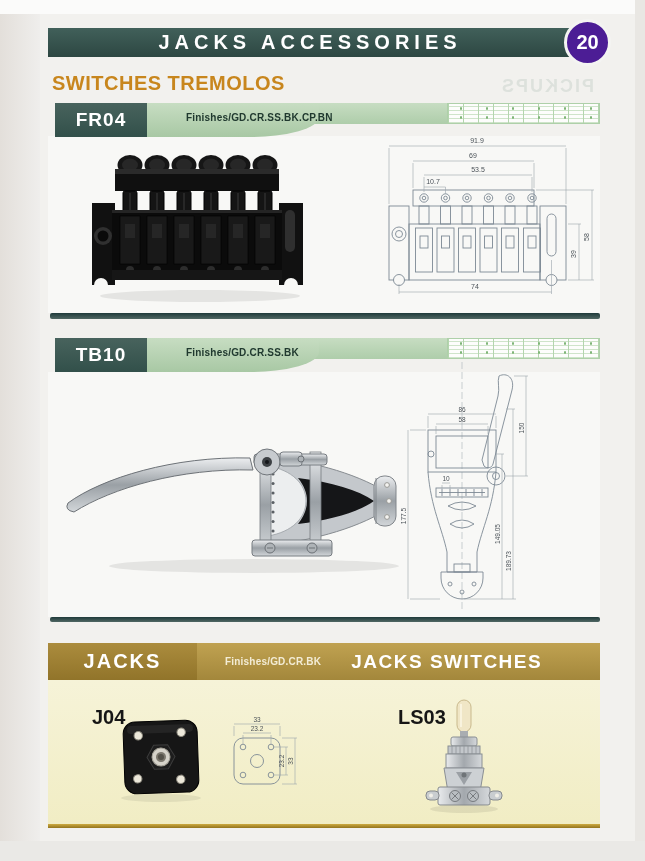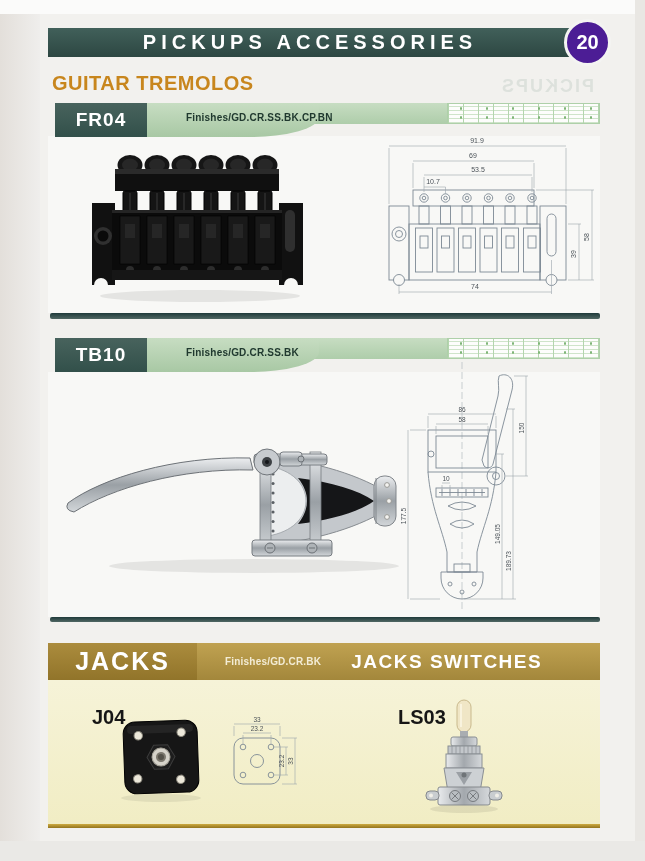--- a/index.html
+++ b/index.html
@@ -52,21 +52,21 @@
   .content-area { position:absolute; left:48px; width:552px; background:#f8f8f6; }
   .divider { position:absolute; left:50px; width:550px; height:6px; border-radius:2px;
              background:linear-gradient(180deg,#1f3a3a,#506763); }
 
   
   .gold-banner { position:absolute; left:48px; top:643px; width:552px; height:37px; display:flex; }
   .gold-dark  { width:149px; background:linear-gradient(180deg,#ab8c3d,#91742a);
                 display:flex; align-items:center; justify-content:center; }
   .gold-light { flex:1; background:linear-gradient(180deg,#c0a251,#a3873b);
                 display:flex; align-items:center; padding-left:28px; gap:30px; }
-  .gold-heading { color:#fff; font-weight:bold; font-size:25px; letter-spacing:2px; }
+  .gold-heading { color:#fff; font-weight:bold; font-size:20px; letter-spacing:2px; }
   .gold-finishes { color:#f3ecd5; font-weight:bold; font-size:10px; letter-spacing:.2px; }
   .gold-heading2 { color:#fff; font-weight:bold; font-size:19px; letter-spacing:1.5px; }
   .yellow-panel { position:absolute; left:48px; top:680px; width:552px; height:144px;
                   background:linear-gradient(180deg,#f6f3d8,#f1edc4); }
   .gold-line { position:absolute; left:48px; top:824px; width:552px; height:4px;
                background:linear-gradient(180deg,#cdaa40,#93741e); }
   .item-code { position:absolute; font-size:20px; font-weight:bold; color:#161616;margin-top:20px; }
 
   .drawing text { fill:#4b5258; }
   .drawing { position:absolute; }
@@ -75,28 +75,28 @@
 </head>
 <body>
 
 <div class="page">
   <div class="edge-left"></div>
   <div class="edge-top"></div>
   <div class="edge-right"></div>
   <div class="edge-bottom"></div>
 
   <div class="header-bar">
-    <span class="header-title">PICKUPS ACCESSORIES</span>
+    <span class="header-title">JACKS ACCESSORIES</span>
   </div>
   <div class="page-circle">
     <span>20</span>
   </div>
   <div class="bleed">PICKUPS</div>
 
-  <div class="section-heading">GUITAR TREMOLOS</div>
+  <div class="section-heading">SWITCHES TREMOLOS</div>
 
   <div class="content-area" style="top:136px;height:177px;"></div>
   <div class="band-half" style="top:103px;"></div>
   <div class="band-full" style="top:103px;"></div>
   <div class="fretgrid" style="top:103px;"></div>
   <div class="code-box" style="top:103px;">
     <span>FR04</span>
   </div>
   <div class="finishes-green" style="top:112px;">Finishes/GD.CR.SS.BK.CP.BN</div>
 

